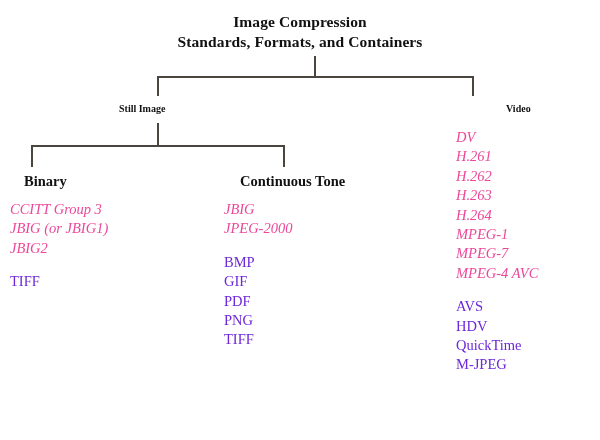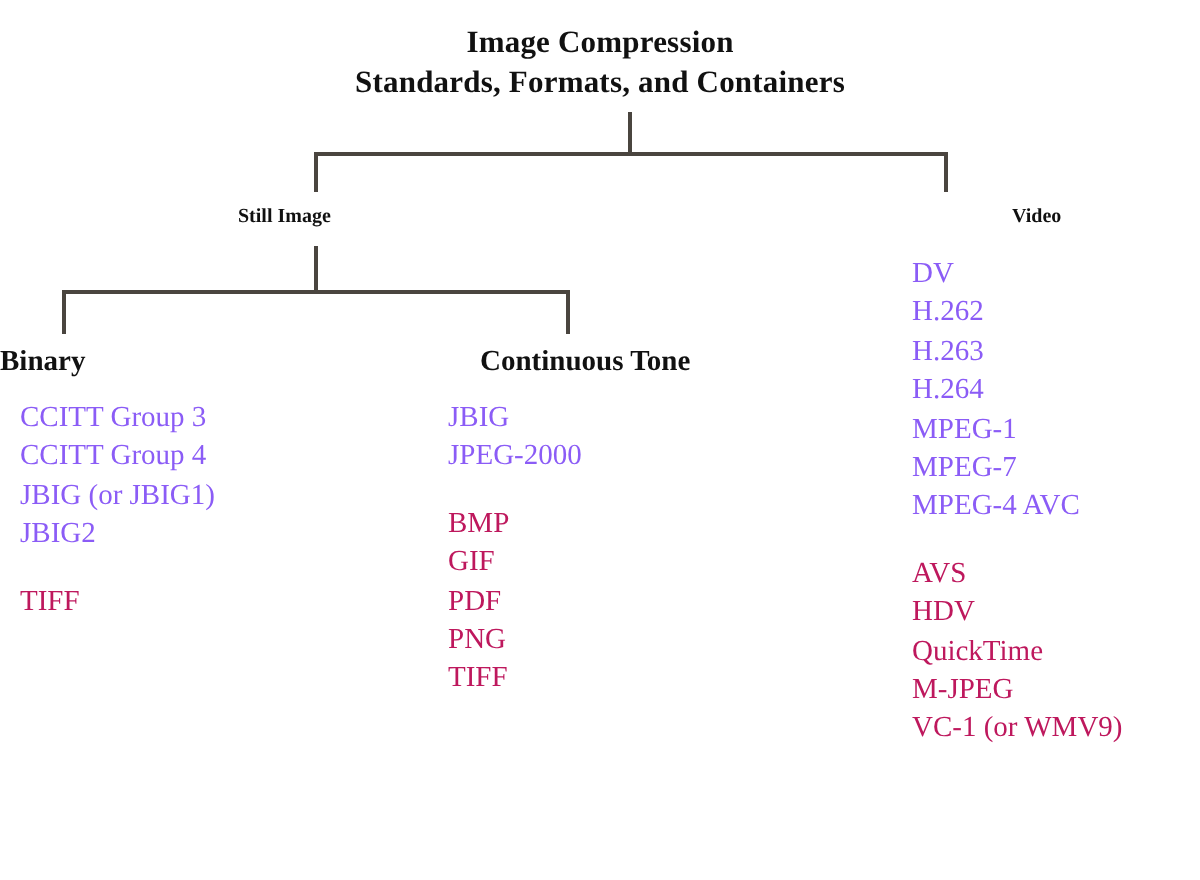--- a/index.html
+++ b/index.html
@@ -62,36 +62,36 @@
 
   
   .col-head {
     position: absolute;
     font-weight: bold;
     font-size: 14.5px;
     line-height: 18px;
     white-space: nowrap;
     color: #111111;
   }
-  #head-binary   { left: 0;  top: 172px; }
+  #head-binary   { left: 24px;  top: 172px; }
   #head-contone  { left: 224px; top: 172px; margin-left: 16px; }
 
   
   .item-list {
     position: absolute;
     font-size: 14.5px;
     line-height: 19.4px;
     white-space: nowrap;
   }
   .item {
     display: block;
     white-space: nowrap;
   }
-  .item.black { color: #8b5cf6; }
-  .item.gray  { color: #be185d; }
+  .item.black { color: #ec4899; font-style: italic; }
+  .item.gray  { color: #6d28d9; }
   .item.gap   { margin-top: 14px; }
 
   #list-binary  { left: 10px;  top: 200px; }
   #list-contone { left: 224px; top: 200px; }
   #list-video   { left: 456px; top: 128px; }
 </style>
 </head>
 <body>
 
 <div id="diagram">
@@ -112,42 +112,41 @@
   <div class="line vline" style="left:157px; top:123px; height:23px;"></div>
   <div class="line hline" style="left:31px; top:145px; width:254px;"></div>
   <div class="line vline" style="left:31px; top:145px; height:22px;"></div>
   <div class="line vline" style="left:283px; top:145px; height:22px;"></div>
 
   <div class="col-head" id="head-binary">Binary</div>
   <div class="col-head" id="head-contone">Continuous Tone</div>
 
   <div class="item-list" id="list-binary">
       <span class="item black">CCITT Group 3</span>
-      <span class="item black">CCITT Group 4</span>
       <span class="item black">JBIG (or JBIG1)</span>
       <span class="item black">JBIG2</span>
       <span class="item gray gap">TIFF</span>
     </div>
   <div class="item-list" id="list-contone">
       <span class="item black">JBIG</span>
       <span class="item black">JPEG-2000</span>
       <span class="item gray gap">BMP</span>
       <span class="item gray">GIF</span>
       <span class="item gray">PDF</span>
       <span class="item gray">PNG</span>
       <span class="item gray">TIFF</span>
     </div>
   <div class="item-list" id="list-video">
       <span class="item black">DV</span>
+      <span class="item black">H.261</span>
       <span class="item black">H.262</span>
       <span class="item black">H.263</span>
       <span class="item black">H.264</span>
       <span class="item black">MPEG-1</span>
       <span class="item black">MPEG-7</span>
       <span class="item black">MPEG-4 AVC</span>
       <span class="item gray gap">AVS</span>
       <span class="item gray">HDV</span>
       <span class="item gray">QuickTime</span>
       <span class="item gray">M-JPEG</span>
-      <span class="item gray">VC-1 (or WMV9)</span>
     </div>
 
 </div>
 
 </body></html>

